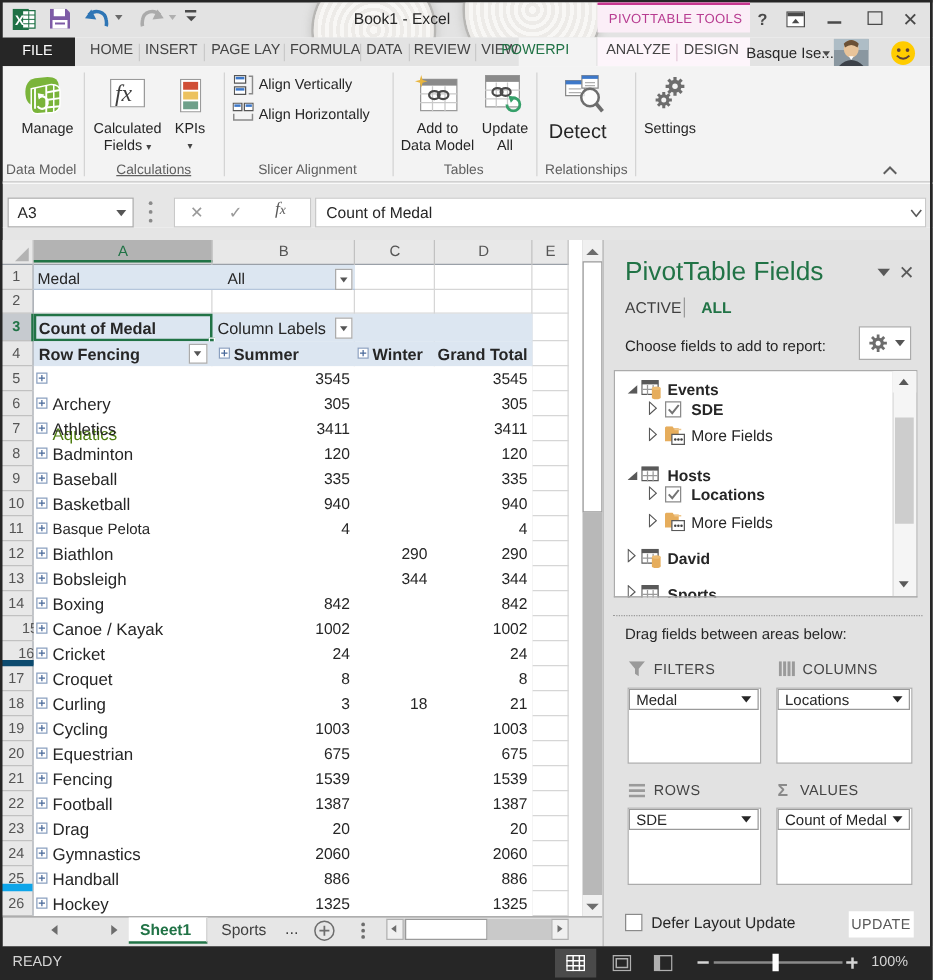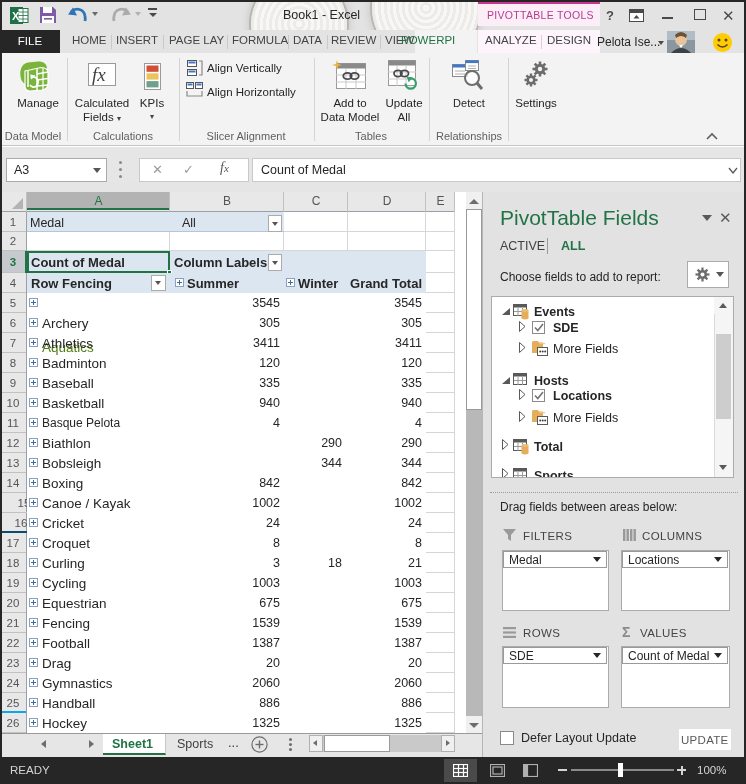--- a/index.html
+++ b/index.html
@@ -62,21 +62,21 @@
 <div class="abs" style="left:293px;top:34px;font-size:11.5px;color:#444;">DATA</div>
 <div class="abs" style="left:327px;top:35px;width:1px;height:14px;background:#c9c9c9;"></div>
 <div class="abs" style="left:331px;top:34px;font-size:11.5px;color:#444;">REVIEW</div>
 <div class="abs" style="left:380px;top:35px;width:1px;height:14px;background:#c9c9c9;"></div>
 <div class="abs" style="left:385px;top:34px;font-size:11.5px;color:#444;">VIEW</div>
 <div class="abs" style="left:415px;top:30px;width:62px;height:23px;background:#f3f3f3;"></div>
 <div class="abs" style="left:401px;top:34px;font-size:11.5px;color:#217346;">POWERPI</div>
 <div class="abs" style="left:485px;top:34px;font-size:11.5px;color:#444;">ANALYZE</div>
 <div class="abs" style="left:541px;top:35px;width:1px;height:14px;background:#e3c9da;"></div>
 <div class="abs" style="left:547px;top:34px;font-size:11.5px;color:#444;">DESIGN</div>
-<div class="abs" style="left:597px;top:35px;font-size:12px;color:#262626;">Pelota Ise...</div>
+<div class="abs" style="left:597px;top:35px;font-size:12px;color:#262626;">Basque Ise...</div>
 <div class="abs" style="left:658px;top:41px;width:0;height:0;border-left:3.5px solid transparent;border-right:3.5px solid transparent;border-top:4px solid #4a4a4a;"></div>
 <svg class="abs" style="left:667px;top:31px;" width="28" height="22" viewBox="0 0 28 22">
 <rect width="28" height="22" fill="#8a97a0"></rect>
 <rect width="28" height="9" fill="#aebdc6"></rect>
 <ellipse cx="14" cy="8" rx="6" ry="7" fill="#e8c49a"></ellipse>
 <path d="M8 4 Q14 -2 20 4 L19 7 Q14 3 9 7 Z" fill="#6b5136"></path>
 <path d="M4 22 Q14 12 24 22 Z" fill="#3c4148"></path>
 <path d="M12 14 L14 17 L16 14 Z" fill="#fff"></path>
 </svg>
 <svg class="abs" style="left:712px;top:32px;" width="21" height="21" viewBox="0 0 21 21">
@@ -85,21 +85,21 @@
 <circle cx="14" cy="8" r="1.5" fill="#5d4037"></circle>
 <path d="M5.5 12.5 Q10.5 17.5 15.5 12.5" fill="none" stroke="#5d4037" stroke-width="1.6"></path>
 </svg>
 <div class="abs" style="left:0;top:53px;width:746px;height:93px;background:#f3f3f3;border-left:2px solid #262626;border-right:2px solid #262626;border-bottom:1px solid #c6c6c6;"></div>
 <div class="abs" style="left:67px;top:58px;width:1px;height:83px;background:#d4d4d4;"></div>
 <div class="abs" style="left:179px;top:58px;width:1px;height:83px;background:#d4d4d4;"></div>
 <div class="abs" style="left:314px;top:58px;width:1px;height:83px;background:#d4d4d4;"></div>
 <div class="abs" style="left:429px;top:58px;width:1px;height:83px;background:#d4d4d4;"></div>
 <div class="abs" style="left:508px;top:58px;width:1px;height:83px;background:#d4d4d4;"></div>
 <div class="abs" style="left:-27px;top:130px;width:120px;text-align:center;font-size:11px;color:#5f5f5f;">Data Model</div>
-<div class="abs" style="left:63px;top:130px;width:120px;text-align:center;font-size:11px;color:#5f5f5f;">Calculations</div>
+<div class="abs" style="left:63px;top:130px;width:120px;text-align:center;font-size:11px;color:#5f5f5f;text-decoration:underline;">Calculations</div>
 <div class="abs" style="left:186px;top:130px;width:120px;text-align:center;font-size:11px;color:#5f5f5f;">Slicer Alignment</div>
 <div class="abs" style="left:311px;top:130px;width:120px;text-align:center;font-size:11px;color:#5f5f5f;">Tables</div>
 <div class="abs" style="left:409px;top:130px;width:120px;text-align:center;font-size:11px;color:#5f5f5f;">Relationships</div>
 <svg class="abs" style="left:18px;top:61px;" width="32" height="31" viewBox="0 0 32 31">
 <path d="M3 18 C1 10 3 3 10 1.5 L20 0.5 C26 0.5 29 3 29 8 L29 12 L10 24 C6 23 4 21 3 18 Z" fill="#7ab43a"></path>
 <path d="M7 10 L23 6.5 C27 6.5 30 8 30 12 L30 22 C30 26 28 28.5 24 29 L12 30 C9 30 7 28 7 25 Z" fill="#7ab43a" stroke="#fff" stroke-width="1.2"></path>
 <path d="M19 7 L19 29.5" stroke="#fff" stroke-width="1.5"></path>
 <path d="M10 9.5 L10 26" stroke="#fff" stroke-width="1.5"></path>
 <path d="M19 13 L30 11" stroke="#fff" stroke-width="1.5"></path>
 <path d="M19 19 L30 17.5" stroke="#fff" stroke-width="1.5"></path>
@@ -179,21 +179,21 @@
 <rect x="0.5" y="4.5" width="15" height="3" fill="#3d78c9"></rect>
 <line x1="3" y1="11" x2="13" y2="11" stroke="#b0b0b0"></line>
     <line x1="3" y1="14" x2="13" y2="14" stroke="#b0b0b0"></line>
 <rect x="13.5" y="0.5" width="13" height="10" fill="#fff" stroke="#8a8a8a"></rect>
 <rect x="13.5" y="0.5" width="13" height="2.6" fill="#3d78c9"></rect>
 <line x1="16" y1="6" x2="24" y2="6" stroke="#b0b0b0"></line>
     <line x1="16" y1="8.5" x2="24" y2="8.5" stroke="#b0b0b0"></line>
 <circle cx="20" cy="18" r="7" fill="rgba(255,255,255,0.75)" stroke="#6d6d6d" stroke-width="2"></circle>
 <line x1="25" y1="23" x2="30" y2="29" stroke="#6d6d6d" stroke-width="3"></line>
 </svg>
-<div class="abs" style="left:439px;top:97px;width:60px;text-align:center;font-size:11px;color:#262626;">Detect</div>
+<div class="abs" style="left:439px;top:97px;width:60px;text-align:left;font-size:16px;color:#262626;">Detect</div>
 <svg class="abs" style="left:522px;top:60px;" width="28" height="30" viewBox="0 0 28 30">
 <g fill="#6d6d6d">
 <circle cx="18" cy="9" r="5.2"></circle>
 <g stroke="#6d6d6d" stroke-width="2.6">
 <line x1="18" y1="1.5" x2="18" y2="16.5"></line>
         <line x1="10.5" y1="9" x2="25.5" y2="9"></line>
 <line x1="12.7" y1="3.7" x2="23.3" y2="14.3"></line>
         <line x1="23.3" y1="3.7" x2="12.7" y2="14.3"></line>
 </g>
 <circle cx="18" cy="9" r="2.2" fill="#f3f3f3"></circle>
@@ -249,30 +249,30 @@
 <div class="abs" style="left:0;top:313px;width:26px;height:20px;border-bottom:1px solid #c1c1c1;color:#555;font-weight:normal;font-size:11.5px;text-align:center;line-height:20px;">6</div>
 <div class="abs" style="left:0;top:333px;width:26px;height:20px;border-bottom:1px solid #c1c1c1;color:#555;font-weight:normal;font-size:11.5px;text-align:center;line-height:20px;">7</div>
 <div class="abs" style="left:0;top:353px;width:26px;height:20px;border-bottom:1px solid #c1c1c1;color:#555;font-weight:normal;font-size:11.5px;text-align:center;line-height:20px;">8</div>
 <div class="abs" style="left:0;top:373px;width:26px;height:20px;border-bottom:1px solid #c1c1c1;color:#555;font-weight:normal;font-size:11.5px;text-align:center;line-height:20px;">9</div>
 <div class="abs" style="left:0;top:393px;width:26px;height:20px;border-bottom:1px solid #c1c1c1;color:#555;font-weight:normal;font-size:11.5px;text-align:center;line-height:20px;">10</div>
 <div class="abs" style="left:0;top:413px;width:26px;height:20px;border-bottom:1px solid #c1c1c1;color:#555;font-weight:normal;font-size:11.5px;text-align:center;line-height:20px;">11</div>
 <div class="abs" style="left:0;top:433px;width:26px;height:20px;border-bottom:1px solid #c1c1c1;color:#555;font-weight:normal;font-size:11.5px;text-align:center;line-height:20px;">12</div>
 <div class="abs" style="left:0;top:453px;width:26px;height:20px;border-bottom:1px solid #c1c1c1;color:#555;font-weight:normal;font-size:11.5px;text-align:center;line-height:20px;">13</div>
 <div class="abs" style="left:0;top:473px;width:26px;height:20px;border-bottom:1px solid #c1c1c1;color:#555;font-weight:normal;font-size:11.5px;text-align:center;line-height:20px;">14</div>
 <div class="abs" style="left:0;top:493px;width:48px;height:20px;border-bottom:1px solid #c1c1c1;color:#555;font-weight:normal;font-size:11.5px;text-align:center;line-height:20px;">15</div>
-<div class="abs" style="left:0;top:513px;width:42px;height:20px;border-bottom:2px solid #0c4a6e;color:#555;font-weight:normal;font-size:11.5px;text-align:center;line-height:20px;">16</div>
+<div class="abs" style="left:0;top:513px;width:42px;height:20px;border-bottom:5px solid #0c4a6e;color:#555;font-weight:normal;font-size:11.5px;text-align:center;line-height:20px;">16</div>
 <div class="abs" style="left:0;top:533px;width:26px;height:20px;border-bottom:1px solid #c1c1c1;color:#555;font-weight:normal;font-size:11.5px;text-align:center;line-height:20px;">17</div>
 <div class="abs" style="left:0;top:553px;width:26px;height:20px;border-bottom:1px solid #c1c1c1;color:#555;font-weight:normal;font-size:11.5px;text-align:center;line-height:20px;">18</div>
 <div class="abs" style="left:0;top:573px;width:26px;height:20px;border-bottom:1px solid #c1c1c1;color:#555;font-weight:normal;font-size:11.5px;text-align:center;line-height:20px;">19</div>
 <div class="abs" style="left:0;top:593px;width:26px;height:20px;border-bottom:1px solid #c1c1c1;color:#555;font-weight:normal;font-size:11.5px;text-align:center;line-height:20px;">20</div>
 <div class="abs" style="left:0;top:613px;width:26px;height:20px;border-bottom:1px solid #c1c1c1;color:#555;font-weight:normal;font-size:11.5px;text-align:center;line-height:20px;">21</div>
 <div class="abs" style="left:0;top:633px;width:26px;height:20px;border-bottom:1px solid #c1c1c1;color:#555;font-weight:normal;font-size:11.5px;text-align:center;line-height:20px;">22</div>
 <div class="abs" style="left:0;top:653px;width:26px;height:20px;border-bottom:1px solid #c1c1c1;color:#555;font-weight:normal;font-size:11.5px;text-align:center;line-height:20px;">23</div>
 <div class="abs" style="left:0;top:673px;width:26px;height:20px;border-bottom:1px solid #c1c1c1;color:#555;font-weight:normal;font-size:11.5px;text-align:center;line-height:20px;">24</div>
-<div class="abs" style="left:0;top:693px;width:26px;height:20px;border-bottom:2px solid #0ea5e9;color:#555;font-weight:normal;font-size:11.5px;text-align:center;line-height:20px;">25</div>
+<div class="abs" style="left:0;top:693px;width:26px;height:20px;border-bottom:6px solid #0ea5e9;color:#555;font-weight:normal;font-size:11.5px;text-align:center;line-height:20px;">25</div>
 <div class="abs" style="left:0;top:713px;width:26px;height:20px;border-bottom:1px solid #c1c1c1;color:#555;font-weight:normal;font-size:11.5px;text-align:center;line-height:20px;">26</div>
 <div class="abs" style="left:25px;top:251px;width:2px;height:22px;background:#217346;"></div>
 <div class="abs" style="left:27px;top:231px;width:428px;height:1px;background:#d6d6d6;"></div>
 <div class="abs" style="left:27px;top:250px;width:428px;height:1px;background:#d6d6d6;"></div>
 <div class="abs" style="left:27px;top:272px;width:428px;height:1px;background:#d6d6d6;"></div>
 <div class="abs" style="left:27px;top:292px;width:428px;height:1px;background:#d6d6d6;"></div>
 <div class="abs" style="left:27px;top:312px;width:428px;height:1px;background:#d6d6d6;"></div>
 <div class="abs" style="left:27px;top:332px;width:428px;height:1px;background:#d6d6d6;"></div>
 <div class="abs" style="left:27px;top:352px;width:428px;height:1px;background:#d6d6d6;"></div>
 <div class="abs" style="left:27px;top:372px;width:428px;height:1px;background:#d6d6d6;"></div>
@@ -302,21 +302,21 @@
 <div class="abs" style="left:27px;top:212px;width:257px;height:20px;background:#dce6f1;border-bottom:1px solid #b5c6dc;"></div>
 <div class="abs" style="left:30px;top:216px;font-size:12.5px;color:#262626;">Medal</div>
 <div class="abs" style="left:276px;top:216px;font-size:12.5px;color:#262626;"></div>
 <div class="abs" style="left:182px;top:216px;font-size:12.5px;color:#262626;">All</div>
 <div class="abs" style="left:268px;top:215px;width:14px;height:17px;background:#fff;border:1px solid #ababab;"></div>
 <div class="abs" style="left:271.5px;top:221.5px;width:0;height:0;border-left:3.5px solid transparent;border-right:3.5px solid transparent;border-top:4.5px solid #555;"></div>
 <div class="abs" style="left:27px;top:251px;width:399px;height:22px;background:#dce6f1;"></div>
 <div class="abs" style="left:27px;top:251px;width:143px;height:22px;border:2px solid #217346;"></div>
 <div class="abs" style="left:167px;top:270px;width:5px;height:5px;background:#217346;border:1px solid #fff;"></div>
 <div class="abs" style="left:31px;top:255px;font-size:13px;font-weight:bold;color:#262626;">Count of Medal</div>
-<div class="abs" style="left:174px;top:255px;font-size:13px;font-weight:bold;color:#262626;">Column Labels</div>
+<div class="abs" style="left:174px;top:255px;font-size:13px;font-weight:normal;color:#262626;">Column Labels</div>
 <div class="abs" style="left:268px;top:254px;width:14px;height:17px;background:#fff;border:1px solid #ababab;"></div>
 <div class="abs" style="left:271.5px;top:260.5px;width:0;height:0;border-left:3.5px solid transparent;border-right:3.5px solid transparent;border-top:4.5px solid #555;"></div>
 <div class="abs" style="left:27px;top:273px;width:399px;height:20px;background:#dce6f1;"></div>
 <div class="abs" style="left:31px;top:276px;font-size:13px;font-weight:bold;color:#262626;">Row Fencing</div>
 <div class="abs" style="left:151px;top:275px;width:15px;height:16px;background:#fff;border:1px solid #ababab;"></div>
 <div class="abs" style="left:155px;top:281px;width:0;height:0;border-left:3.5px solid transparent;border-right:3.5px solid transparent;border-top:4.5px solid #555;"></div>
 <div class="abs" style="left:175px;top:278px;width:9px;height:9px;background:#fff;border:1px solid #8aa0c0;"></div>
 <div class="abs" style="left:177px;top:282px;width:5px;height:1px;background:#4a6a9a;"></div>
 <div class="abs" style="left:179px;top:280px;width:1px;height:5px;background:#4a6a9a;"></div>
 <div class="abs" style="left:187px;top:276px;font-size:13px;font-weight:bold;color:#262626;">Summer</div>
@@ -587,21 +587,21 @@
     <rect x="0.5" y="0.5" width="13" height="3" fill="#595959"></rect>
     <line x1="1" y1="7.5" x2="13" y2="7.5" stroke="#9a9a9a"></line>
     <line x1="5" y1="4" x2="5" y2="12" stroke="#9a9a9a"></line>
     <line x1="9.5" y1="4" x2="9.5" y2="12" stroke="#9a9a9a"></line>
     <g>
       <path d="M8.5 6.5 L15.5 6.5 L15.5 14 L8.5 14 Z" fill="#e6ad5c"></path>
       <ellipse cx="12" cy="6.5" rx="3.5" ry="1.4" fill="#eebd74"></ellipse>
       <ellipse cx="12" cy="14" rx="3.5" ry="1.4" fill="#e6ad5c"></ellipse>
     </g>
   </svg>
-<div class="abs" style="left:534px;top:440px;font-size:12.5px;font-weight:bold;color:#262626;">Total</div>
+<div class="abs" style="left:534px;top:440px;font-size:12.5px;font-weight:bold;color:#262626;">David</div>
 <svg class="abs" style="left:502px;top:468px;" width="7" height="11" viewBox="0 0 7 11">
     <path d="M0.5 0.5 L6 5.5 L0.5 10.5 Z" fill="#fff" stroke="#595959" stroke-width="1"></path>
   </svg>
 <svg class="abs" style="left:513px;top:468px;" width="17" height="16" viewBox="0 0 17 16">
     <rect x="0.5" y="0.5" width="13" height="11" fill="#fff" stroke="#595959"></rect>
     <rect x="0.5" y="0.5" width="13" height="3" fill="#595959"></rect>
     <line x1="1" y1="7.5" x2="13" y2="7.5" stroke="#9a9a9a"></line>
     <line x1="5" y1="4" x2="5" y2="12" stroke="#9a9a9a"></line>
     <line x1="9.5" y1="4" x2="9.5" y2="12" stroke="#9a9a9a"></line>
   </svg>

